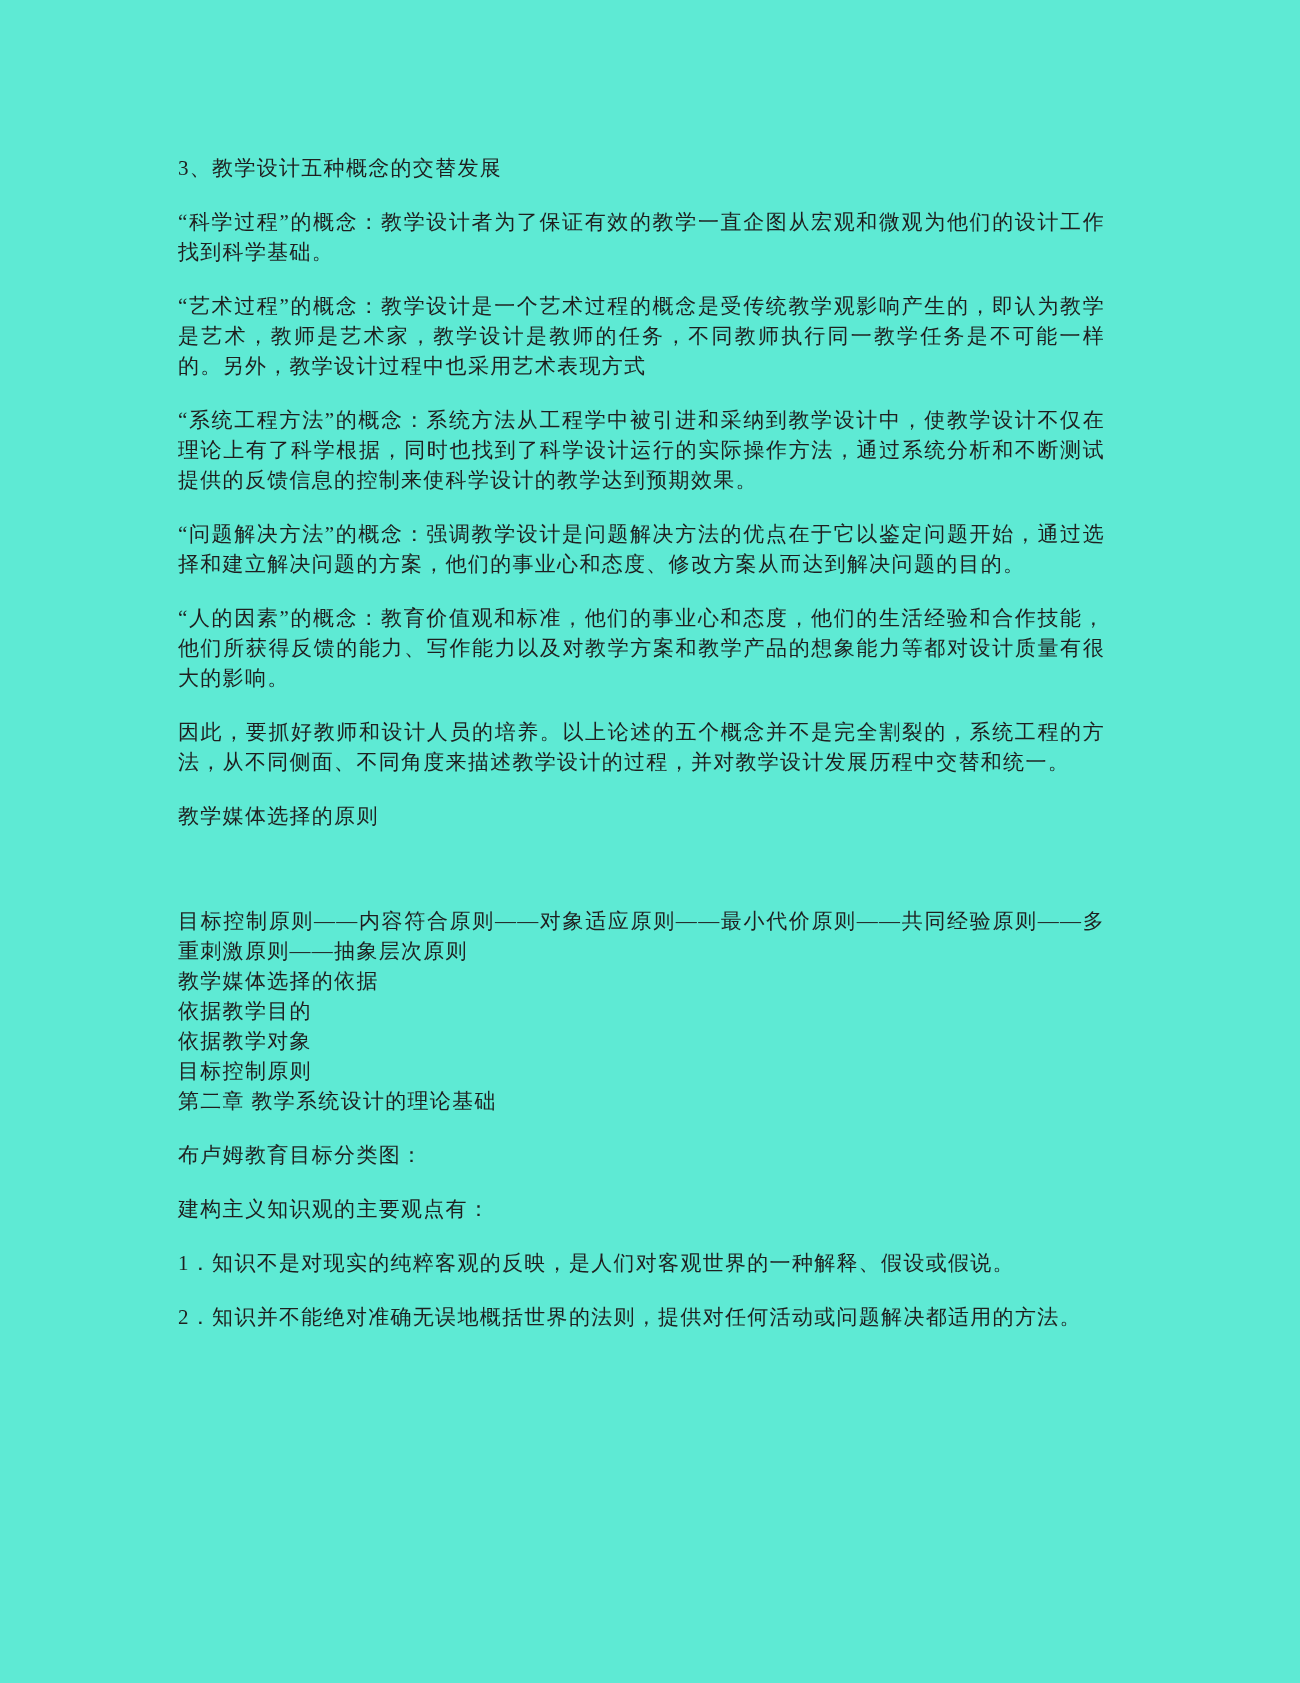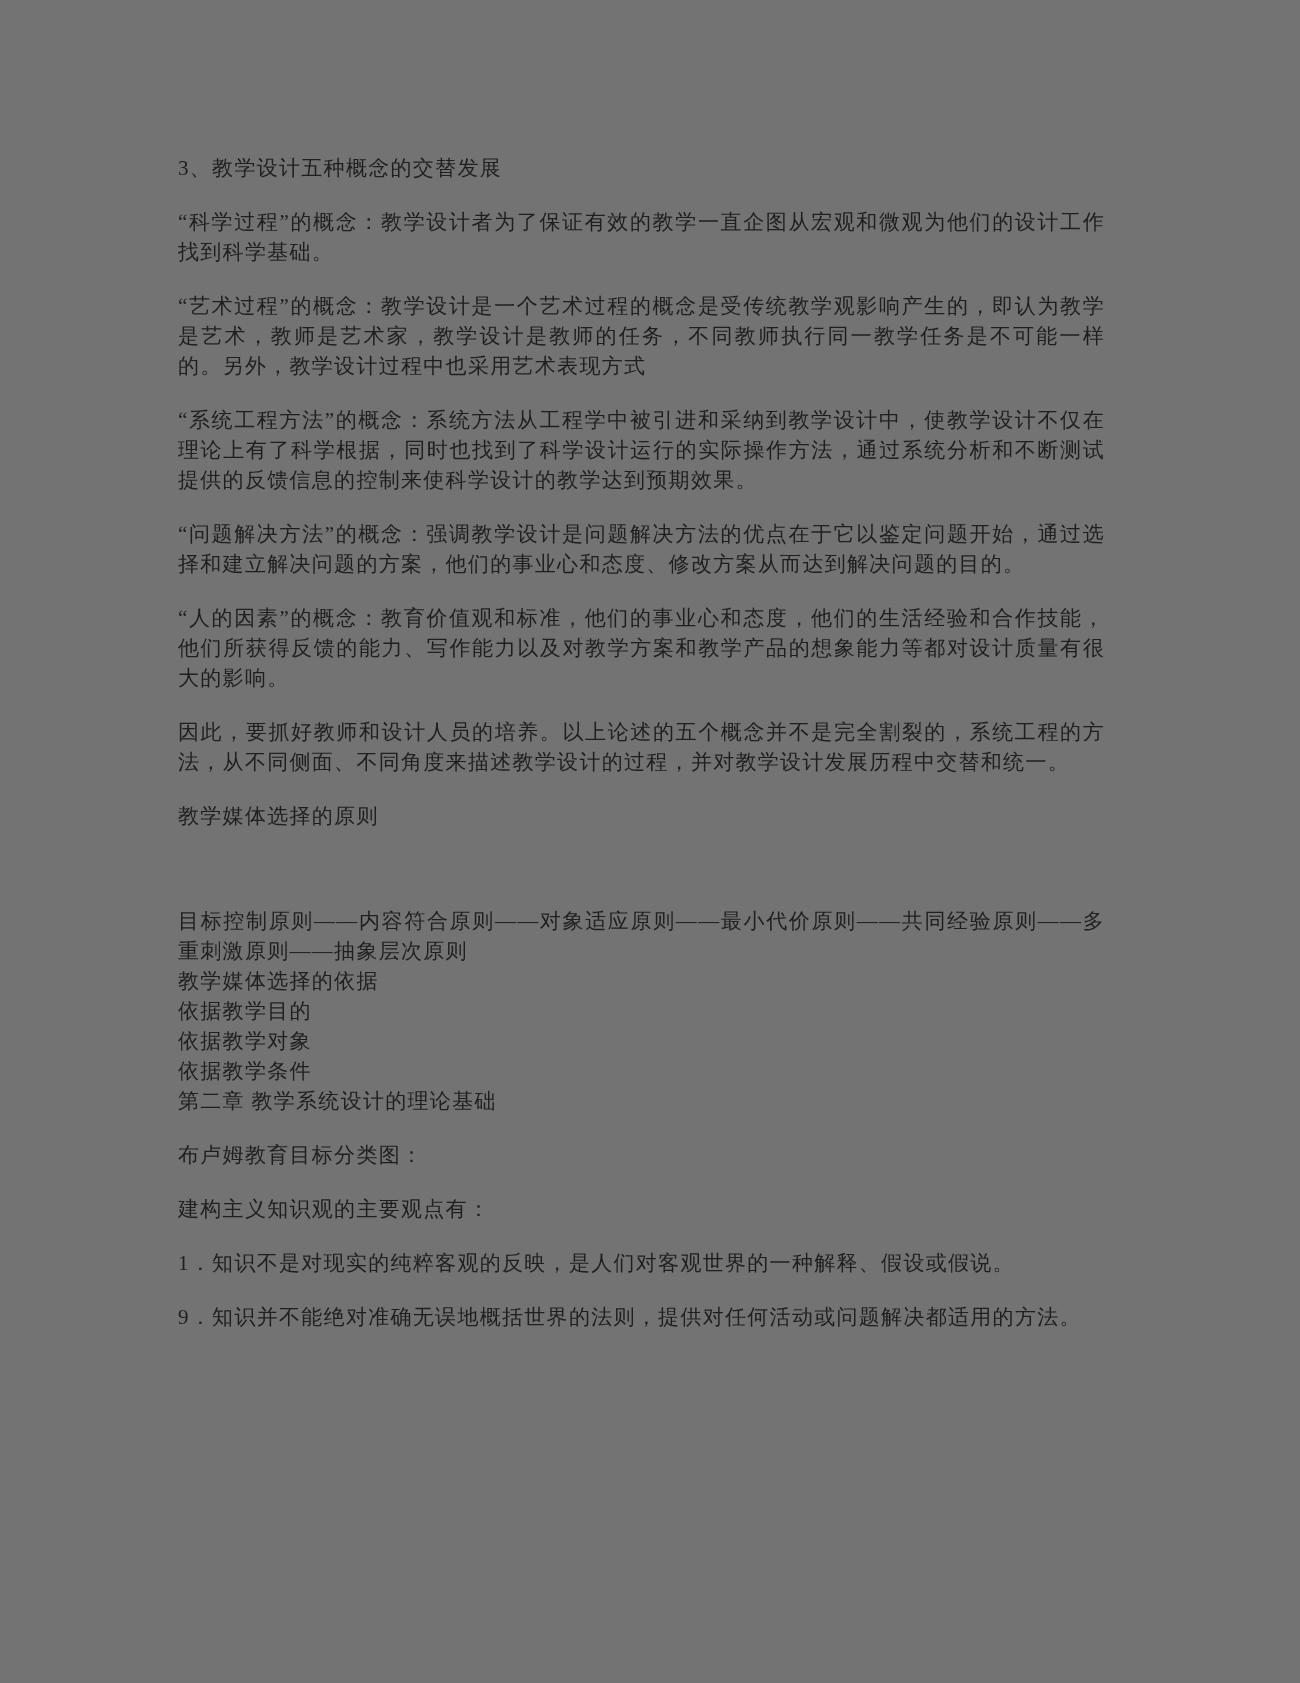--- a/index.html
+++ b/index.html
@@ -4,21 +4,21 @@
 <style>
   html, body {
     margin: 0;
     padding: 0;
     background: #ffffff;
   }
   .page {
     position: relative;
     width: 1300px;
     height: 1683px;
-    background: #737373;
+    background: #5eead4;
     box-sizing: border-box;
     padding: 153px 195px 0 178px;
     overflow: hidden;
     font-family: "Liberation Serif", "DejaVu Serif", serif;
     color: #1f1f1f;
   }
   .para {
     margin: 0 0 24px 0;
     font-size: 21px;
     line-height: 30px;
@@ -54,26 +54,26 @@
 
   <p class="para">因此，要抓好教师和设计人员的培养。以上论述的五个概念并不是完全割裂的，系统工程的方法，从不同侧面、不同角度来描述教学设计的过程，并对教学设计发展历程中交替和统一。</p>
 
   <p class="para extra-gap">教学媒体选择的原则</p>
 
   <div class="para">
     <div class="tline">目标控制原则——内容符合原则——对象适应原则——最小代价原则——共同经验原则——多重刺激原则——抽象层次原则</div>
     <div class="tline">教学媒体选择的依据</div>
     <div class="tline">依据教学目的</div>
     <div class="tline">依据教学对象</div>
-    <div class="tline">依据教学条件</div>
+    <div class="tline">目标控制原则</div>
     <div class="tline">第二章 教学系统设计的理论基础</div>
   </div>
 
   <p class="para">布卢姆教育目标分类图：</p>
 
   <p class="para">建构主义知识观的主要观点有：</p>
 
   <p class="para">1．知识不是对现实的纯粹客观的反映，是人们对客观世界的一种解释、假设或假说。</p>
 
-  <p class="para">9．知识并不能绝对准确无误地概括世界的法则，提供对任何活动或问题解决都适用的方法。</p>
+  <p class="para">2．知识并不能绝对准确无误地概括世界的法则，提供对任何活动或问题解决都适用的方法。</p>
 
 
 </div>
 
 </body></html>

